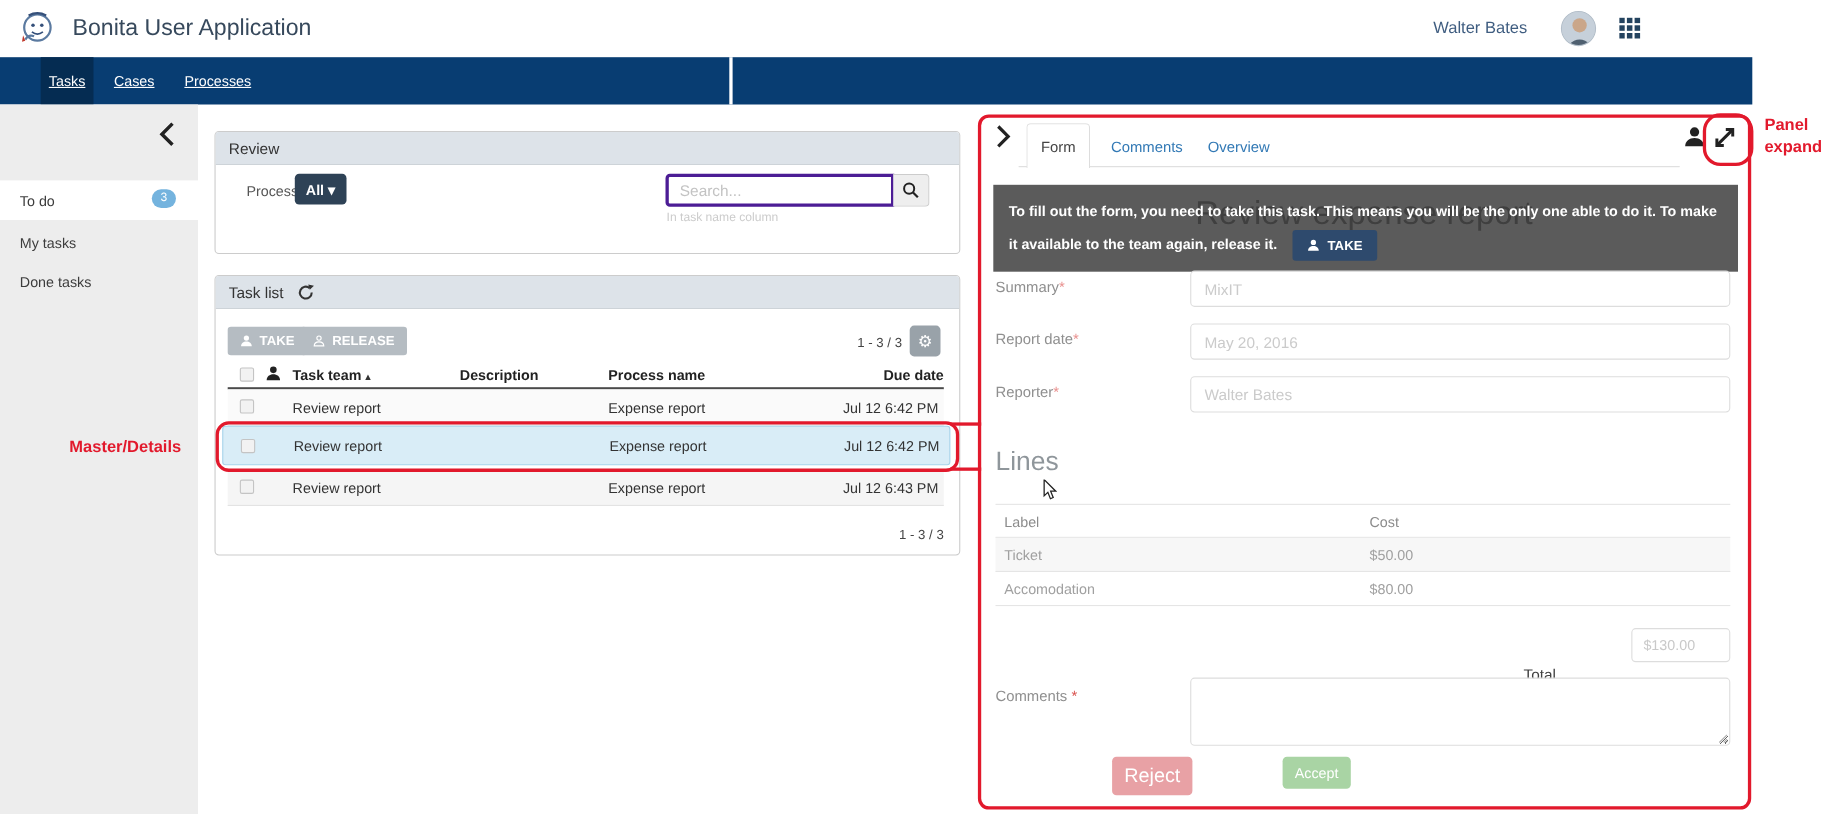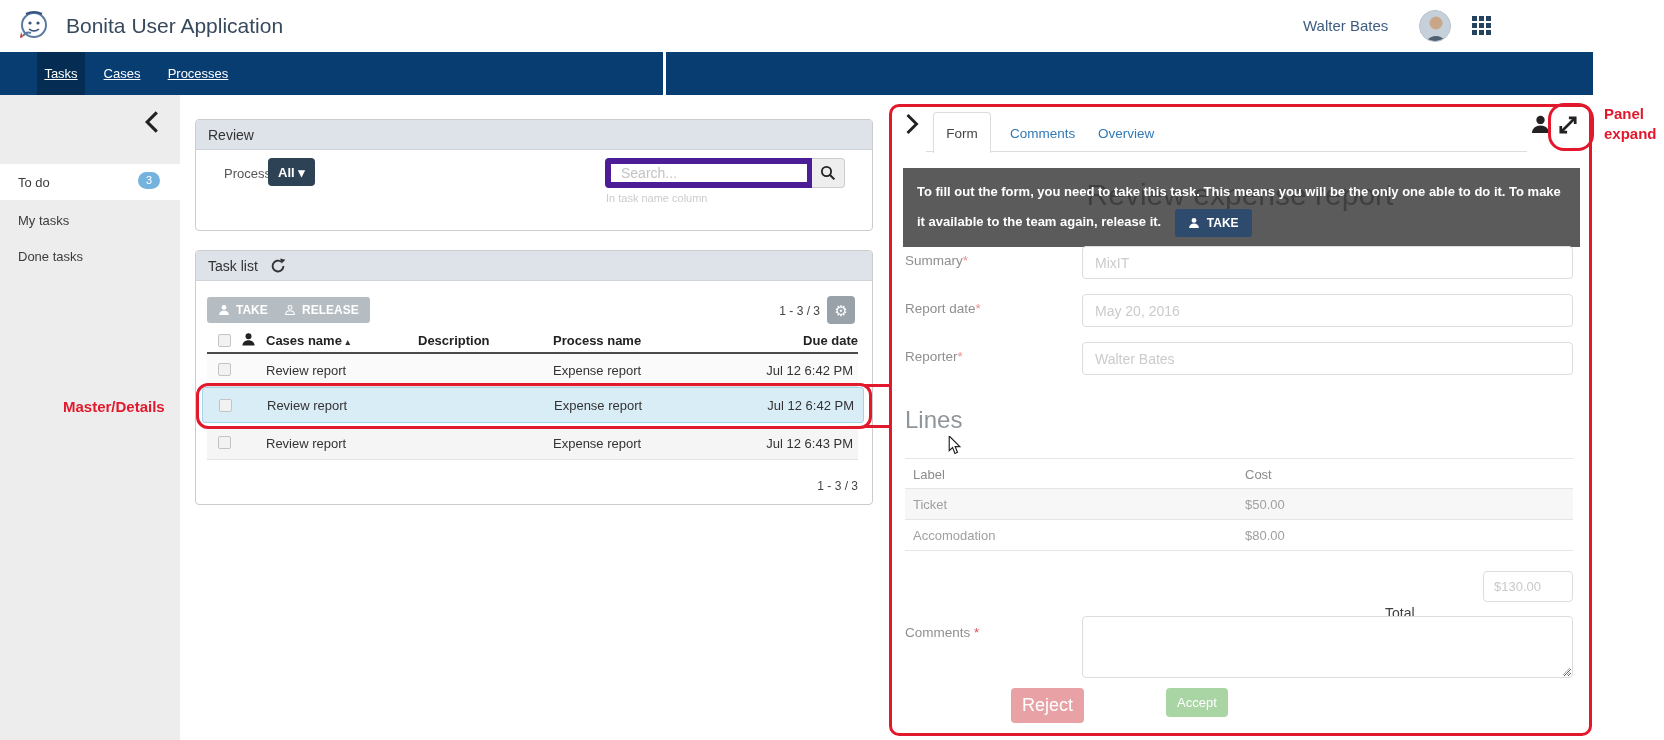--- a/index.html
+++ b/index.html
@@ -28,21 +28,21 @@
   .badge { position:absolute; right:20px; top:8px; background:#74b3de; color:#fff; font-size:11px; border-radius:10px; padding:3px 8px; line-height:1; }
 
   
   .panel { background:#fff; border:1px solid #ccc; border-radius:4px; }
   .panel-head { height:30px; background:#dde3e9; border-bottom:1px solid #cdd3d8; border-radius:3px 3px 0 0; display:flex; align-items:center; padding-left:12px; font-size:14px; color:#333; }
 
   
   .filters-panel { left:195px; top:119px; width:678px; height:112px; }
   .process-label { left:224px; top:166px; font-size:13px; color:#555; }
   .all-btn { left:268px; top:158px; height:28px; background:#2e4256; border:none; border-radius:4px; color:#fff; font-weight:bold; font-size:13px; padding:0 10px; cursor:pointer; font-family:"Liberation Sans",sans-serif; }
-  .search-input { left:605px; top:158px; width:208px; height:30px; border:6px solid #4c1d95; border-radius:4px 0 0 4px; padding:0 10px; font-size:14px; color:#555; font-family:"Liberation Sans",sans-serif; }
+  .search-input { left:605px; top:158px; width:208px; height:30px; border:3px solid #4c1d95; border-radius:4px 0 0 4px; padding:0 10px; font-size:14px; color:#555; font-family:"Liberation Sans",sans-serif; }
   .search-input::placeholder { color:#c3c3c3; }
   .search-btn { left:812px; top:158px; width:33px; height:30px; background:#eee; border:1px solid #ccc; border-left:none; border-radius:0 4px 4px 0; display:flex; align-items:center; justify-content:center; cursor:pointer; }
   .search-hint { left:606px; top:192px; font-size:11px; color:#ccc; }
 
   
   .task-panel { left:195px; top:250px; width:678px; height:255px; }
   .gray-btn { height:26px; background:#b5bcc2; border:none; border-radius:3px; color:#fff; font-weight:bold; font-size:12px; display:inline-flex; align-items:center; gap:6px; padding:0 11px; cursor:pointer; font-family:"Liberation Sans",sans-serif; }
   .pag { font-size:12px; color:#444; }
   .gear-btn { left:827px; top:296px; width:28px; height:28px; background:#99a2a9; border:none; border-radius:4px; color:#fff; font-size:15px; line-height:1; cursor:pointer; }
   .thead { font-size:13px; font-weight:bold; color:#222; }
@@ -174,21 +174,21 @@
     <span>RELEASE</span>
   </button>
   <div class="abs pag" style="left:735px;top:304px;width:85px;text-align:right">1 - 3 / 3</div>
   <button class="abs gear-btn"><span>⚙</span></button>
 
   <div class="abs checkbox" style="left:218px;top:334px"></div>
   <svg class="abs" style="left:241px;top:332px" width="15" height="15" viewBox="0 0 16 16">
       <circle cx="8" cy="4.5" r="3.2" fill="#222"></circle>
       <path d="M1.5 14.5 c0-3.6 2.9-5.8 6.5-5.8 s6.5 2.2 6.5 5.8 z" fill="#222"></path>
     </svg>
-  <div class="abs thead" style="left:266px;top:333px"><span>Cases name</span> <span style="font-size:9px;color:#333">▴</span></div>
+  <div class="abs thead" style="left:266px;top:333px"><span>Task team</span> <span style="font-size:9px;color:#333">▴</span></div>
   <div class="abs thead" style="left:418px;top:333px">Description</div>
   <div class="abs thead" style="left:553px;top:333px">Process name</div>
   <div class="abs thead" style="left:770px;top:333px;width:88px;text-align:right">Due date</div>
   <div class="abs thead-border"></div>
 
   <div class="abs trow rowline" style="top:354px;background:#fafafa">
     <div class="checkbox" style="position:absolute;left:11px;top:9px"></div>
     <div class="cell" style="left:59px">Review report</div>
     <div class="cell" style="left:346px">Expense report</div>
     <div class="cell" style="left:540px;width:106px;text-align:right">Jul 12 6:42 PM</div>

